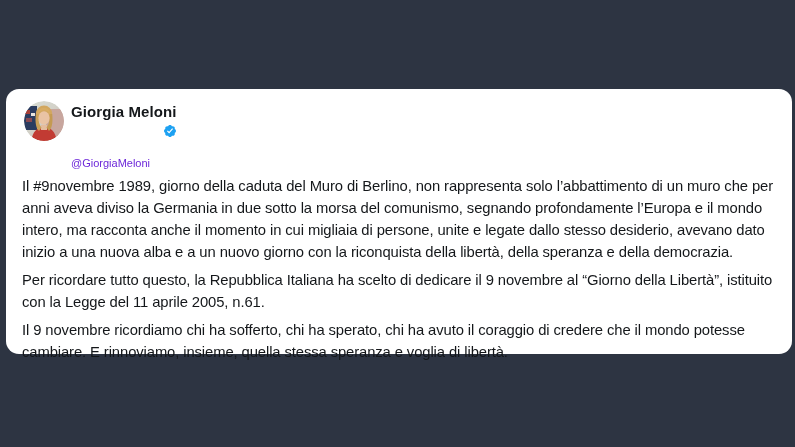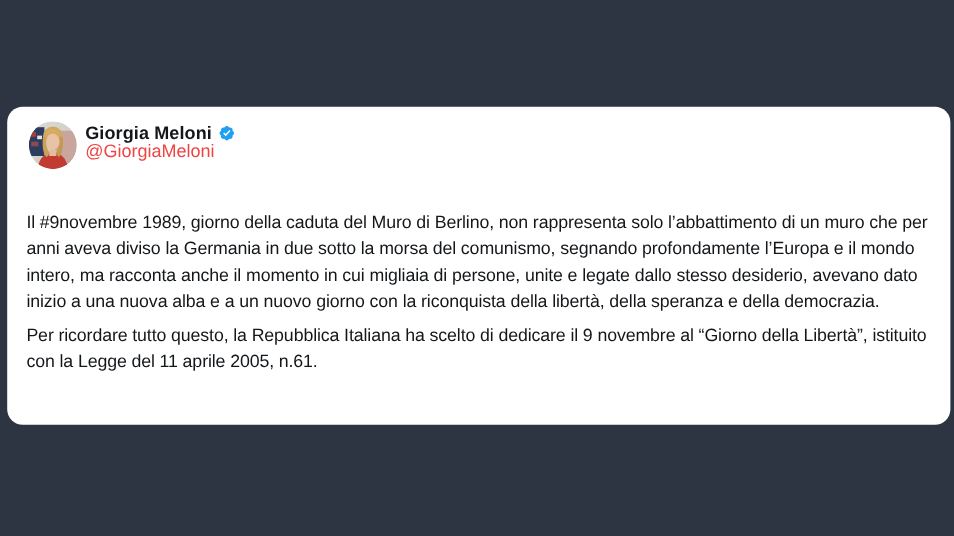--- a/index.html
+++ b/index.html
@@ -44,39 +44,40 @@
     margin-left: 2px;
     cursor: pointer;
   }
   .author-block {
     margin-left: 7px;
     padding-top: 3px;
     line-height: 1;
   }
   .author-name-row {
     display: flex;
-    align-items: flex-start;
+    align-items: flex-end;
     gap: 5px;
+    flex-direction: column;
   }
   .author-name {
     font-size: 15px;
     font-weight: bold;
     color: #14171a;
     letter-spacing: 0.1px;
     cursor: pointer;
   }
   .verified-badge {
     width: 14px;
     height: 14px;
     display: inline-block;
   }
   .author-handle {
-    font-size: 15px;
-    color: #ef4444;
-    margin-top: 0;
+    font-size: 11px;
+    color: #6d28d9;
+    margin-top: 20px;
     cursor: pointer;
   }
   .tweet-body {
     margin-top: 32px;
     width: 754px;
   }
   .tweet-body p {
     margin: 0 0 6px 0;
     font-size: 14.8px;
     line-height: 22px;
@@ -132,16 +133,17 @@
             </svg>
           </span>
         </div>
         <div class="author-handle">@GiorgiaMeloni</div>
       </div>
     </div>
 
     <div class="tweet-body">
       <p>Il #9novembre 1989, giorno della caduta del Muro di Berlino, non rappresenta solo l’abbattimento di un muro che per anni aveva diviso la Germania in due sotto la morsa del comunismo, segnando profondamente l’Europa e il mondo intero, ma racconta anche il momento in cui migliaia di persone, unite e legate dallo stesso desiderio, avevano dato inizio a una nuova alba e a un nuovo giorno con la riconquista della libertà, della speranza e della democrazia.</p>
       <p>Per ricordare tutto questo, la Repubblica Italiana ha scelto di dedicare il 9 novembre al “Giorno della Libertà”, istituito con la Legge del 11 aprile 2005, n.61.</p>
+      <p>Il 9 novembre ricordiamo chi ha sofferto, chi ha sperato, chi ha avuto il coraggio di credere che il mondo potesse cambiare. E rinnoviamo, insieme, quella stessa speranza e voglia di libertà.</p>
     </div>
 
   </div>
 </div>
 
 </body></html>

